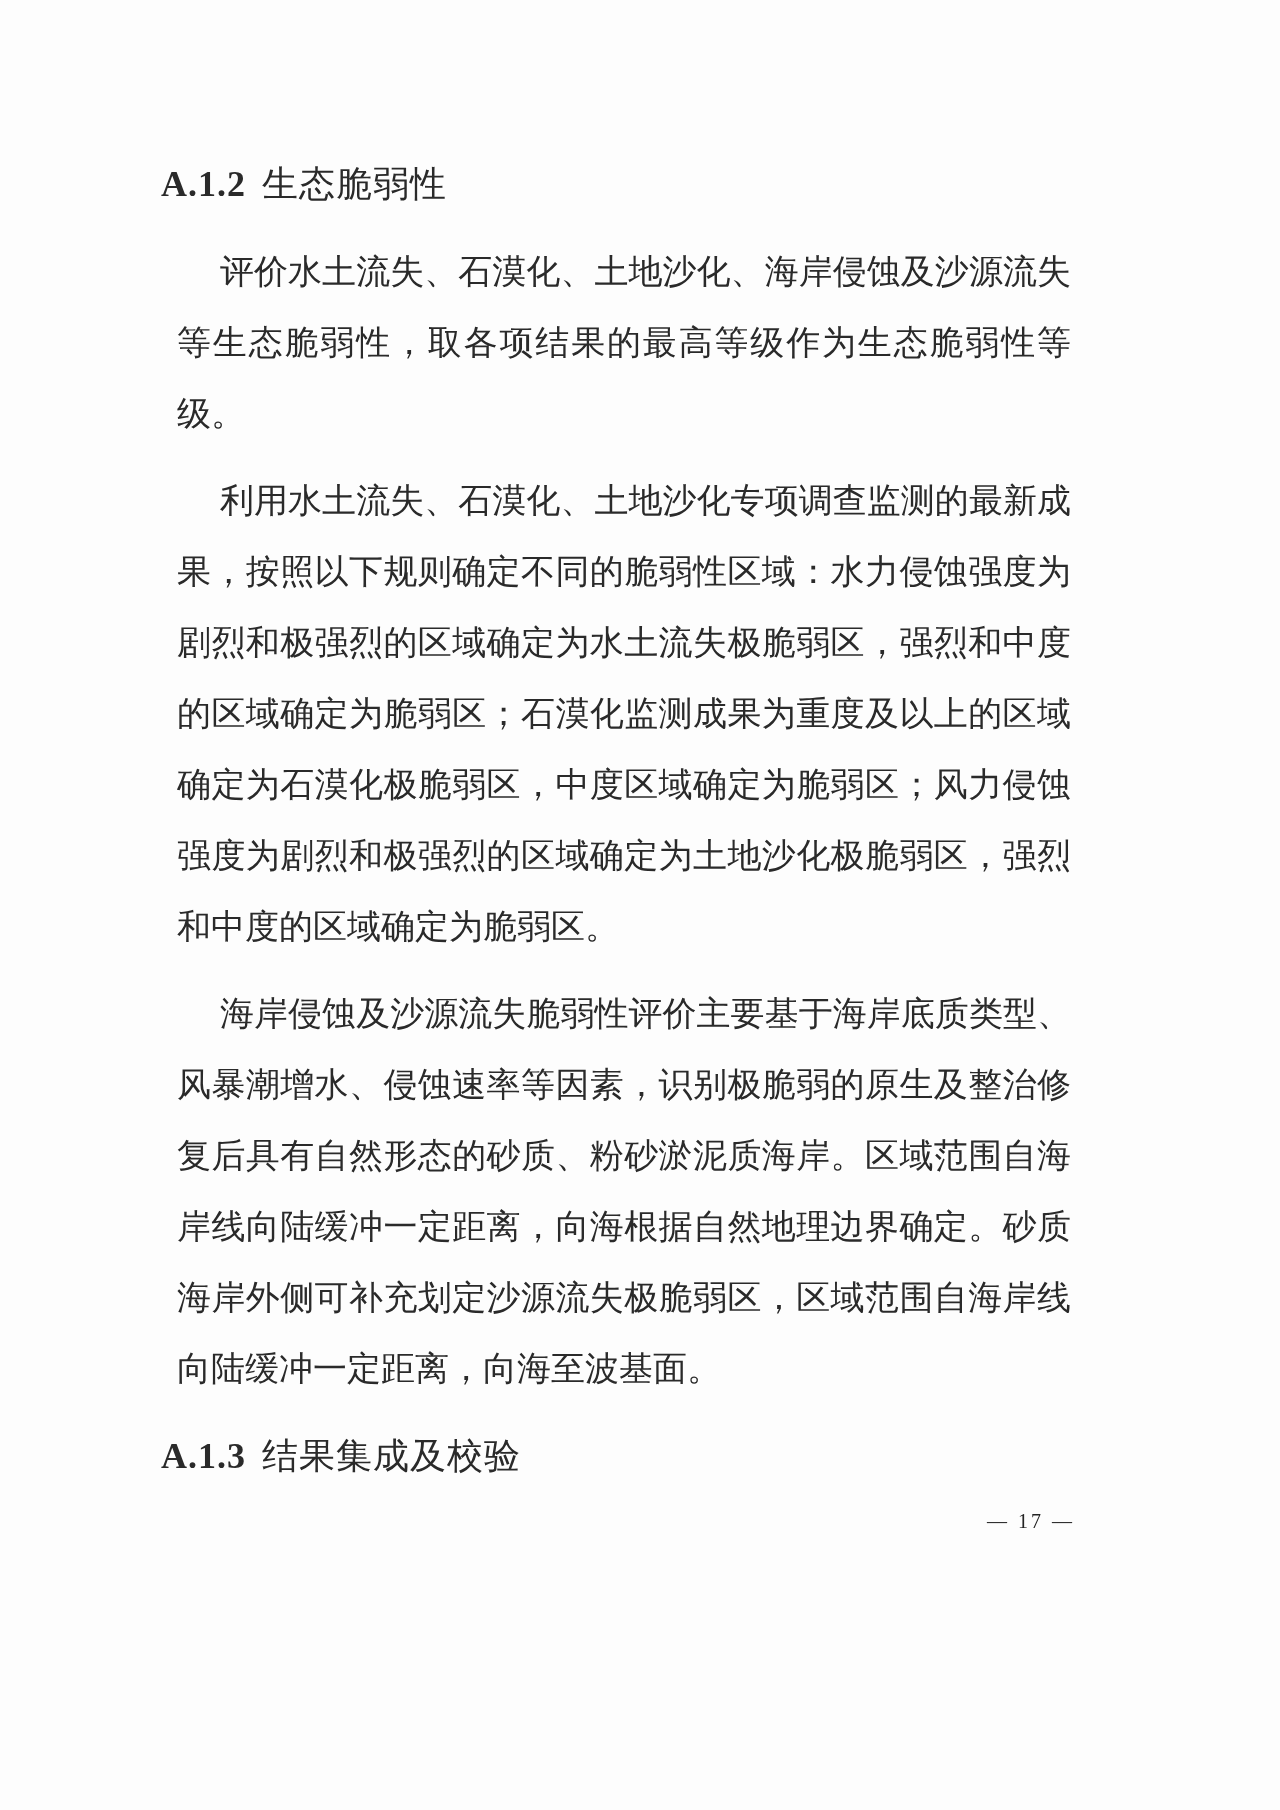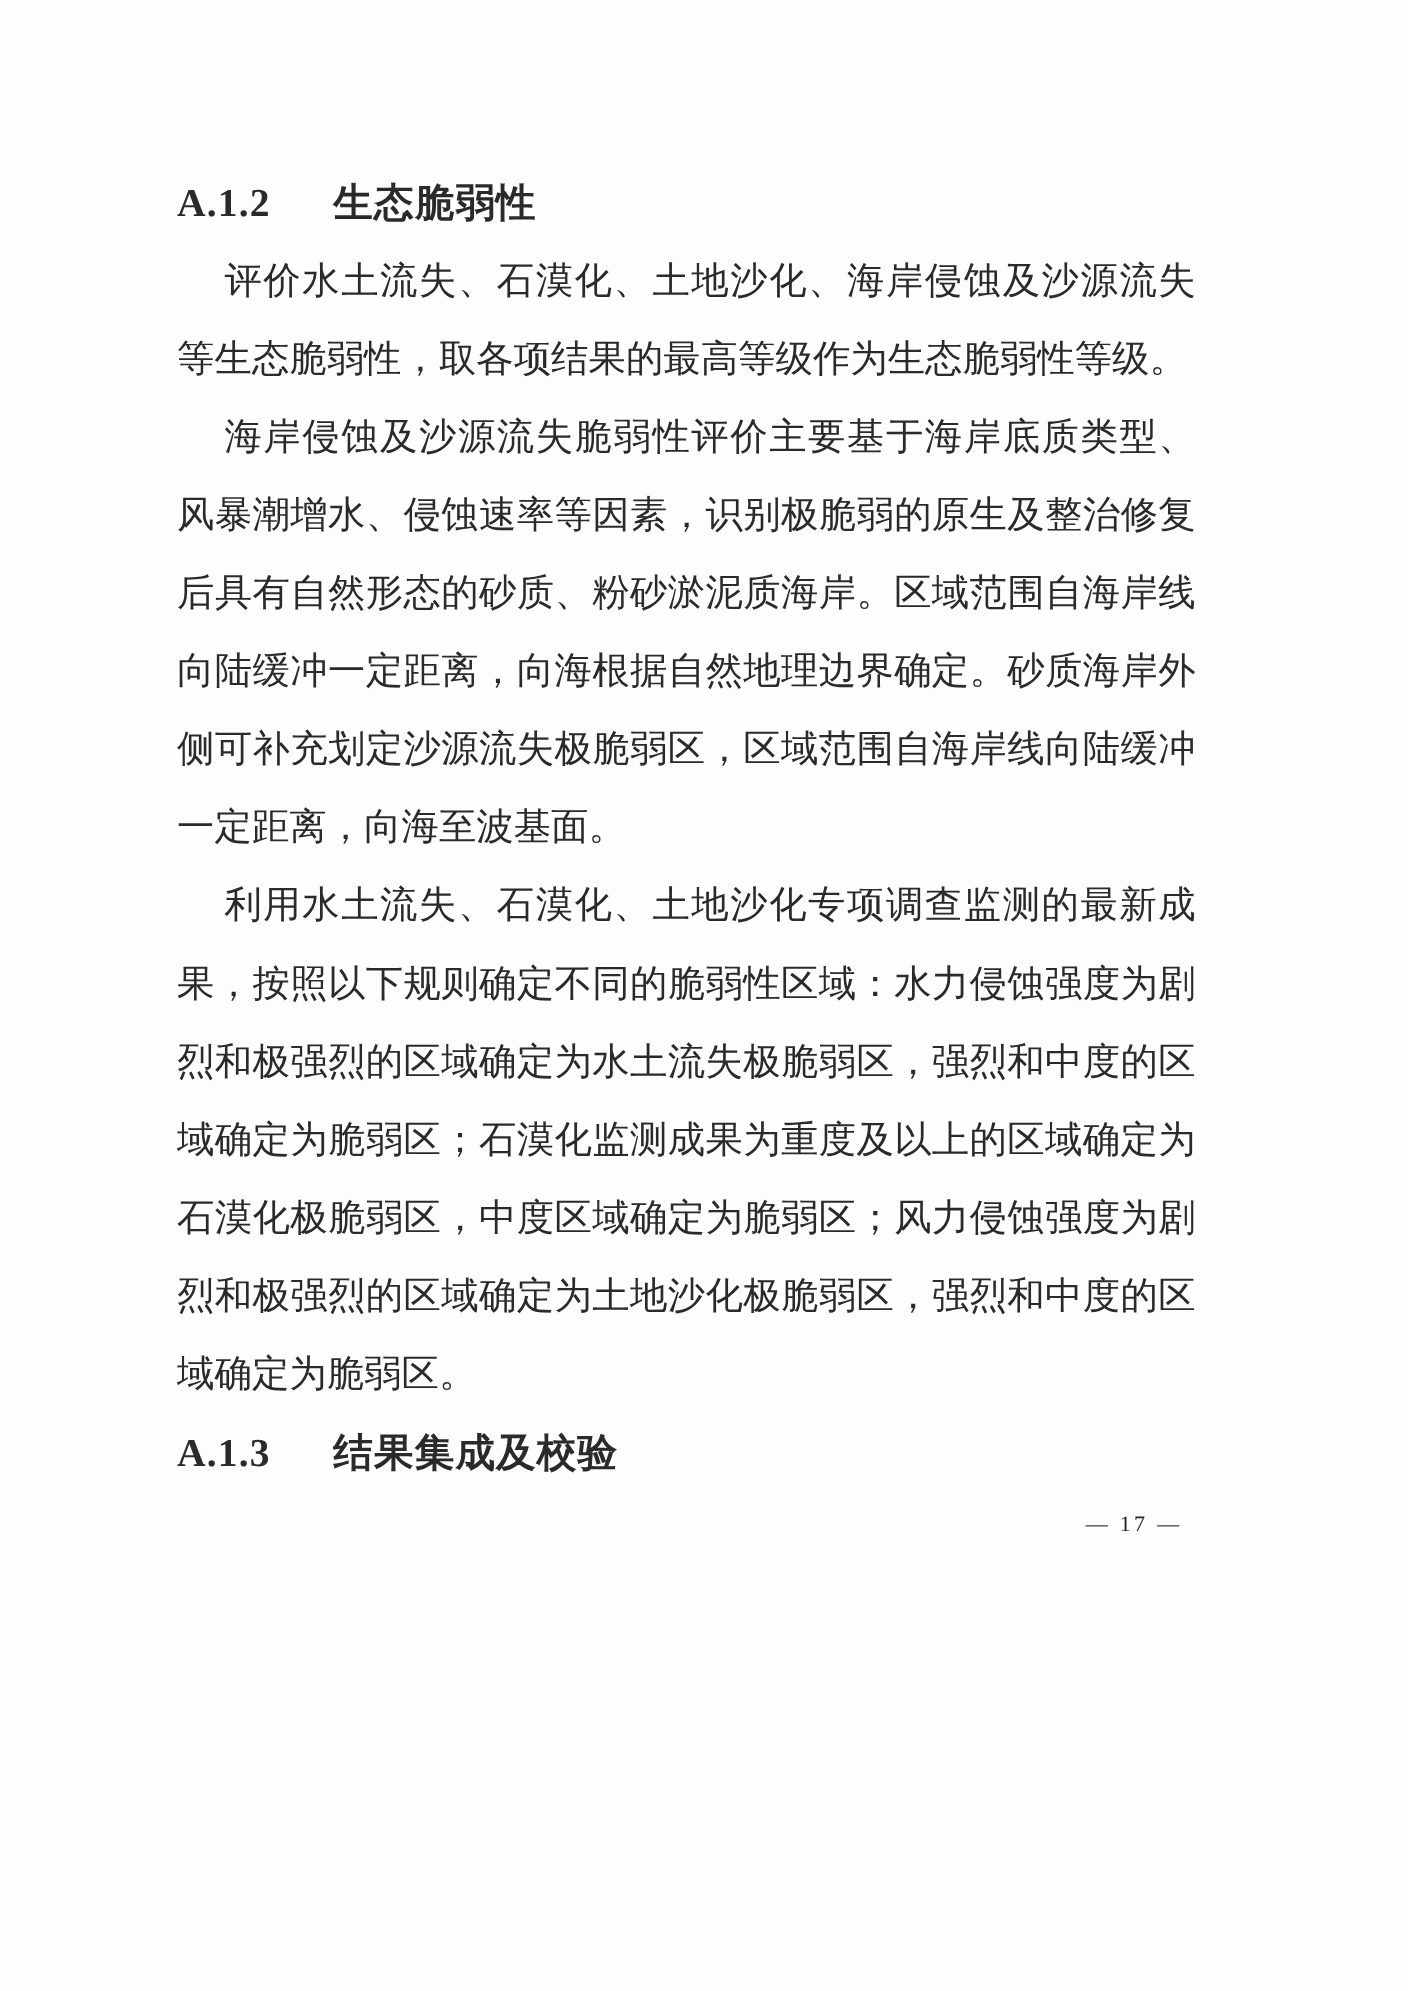--- a/index.html
+++ b/index.html
@@ -34,26 +34,25 @@
     font-weight: normal;
   }
   .h-num {
     font-family: "Liberation Serif", "DejaVu Serif", serif;
     font-weight: 700;
     margin-right: 16px;
     letter-spacing: 1px;
   }
   .h-title {
     font-family: "Liberation Sans", "DejaVu Sans", sans-serif;
-    font-weight: 700;
+    font-weight: 400;
     letter-spacing: 1px;
-    margin-left: 41px;
   }
   p.para {
-    margin: 0;
+    margin: 16px;
     padding: 0;
     text-indent: 43px;
     font-family: Liberation Serif, serif;
   }
   .page-number {
     margin-top: 2px;
     text-align: right;
     padding-right: 12px;
     font-size: 20px;
     line-height: 54px;
@@ -65,23 +64,23 @@
 </head>
 <body>
 
 <div class="page">
   <div class="doc">
 
     <h2 class="heading"><span class="h-num">A.1.2</span><span class="h-title">生态脆弱性</span></h2>
 
     <p class="para">评价水土流失、石漠化、土地沙化、海岸侵蚀及沙源流失等生态脆弱性，取各项结果的最高等级作为生态脆弱性等级。</p>
 
+    <p class="para">利用水土流失、石漠化、土地沙化专项调查监测的最新成果，按照以下规则确定不同的脆弱性区域：水力侵蚀强度为剧烈和极强烈的区域确定为水土流失极脆弱区，强烈和中度的区域确定为脆弱区；石漠化监测成果为重度及以上的区域确定为石漠化极脆弱区，中度区域确定为脆弱区；风力侵蚀强度为剧烈和极强烈的区域确定为土地沙化极脆弱区，强烈和中度的区域确定为脆弱区。</p>
+
     <p class="para">海岸侵蚀及沙源流失脆弱性评价主要基于海岸底质类型、风暴潮增水、侵蚀速率等因素，识别极脆弱的原生及整治修复后具有自然形态的砂质、粉砂淤泥质海岸。区域范围自海岸线向陆缓冲一定距离，向海根据自然地理边界确定。砂质海岸外侧可补充划定沙源流失极脆弱区，区域范围自海岸线向陆缓冲一定距离，向海至波基面。</p>
-
-    <p class="para">利用水土流失、石漠化、土地沙化专项调查监测的最新成果，按照以下规则确定不同的脆弱性区域：水力侵蚀强度为剧烈和极强烈的区域确定为水土流失极脆弱区，强烈和中度的区域确定为脆弱区；石漠化监测成果为重度及以上的区域确定为石漠化极脆弱区，中度区域确定为脆弱区；风力侵蚀强度为剧烈和极强烈的区域确定为土地沙化极脆弱区，强烈和中度的区域确定为脆弱区。</p>
 
     <h2 class="heading"><span class="h-num">A.1.3</span><span class="h-title">结果集成及校验</span></h2>
 
 
     <div class="page-number">— 17 —</div>
 
   </div>
 </div>
 
 </body></html>

